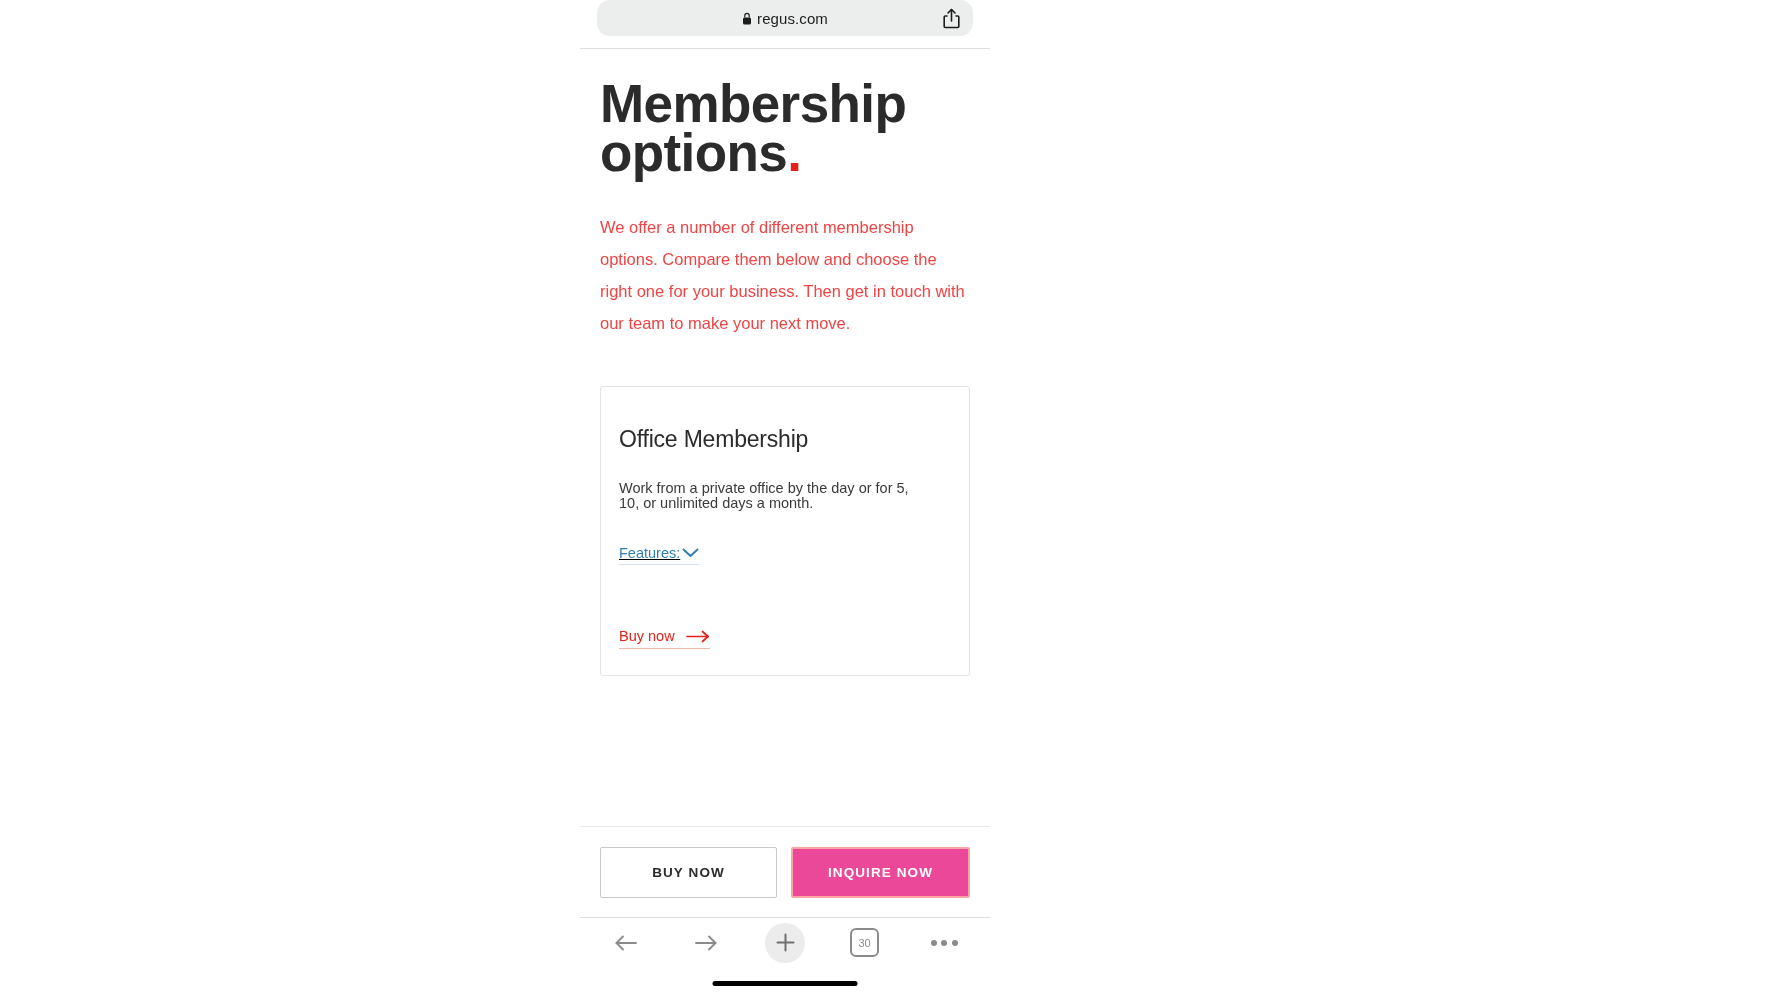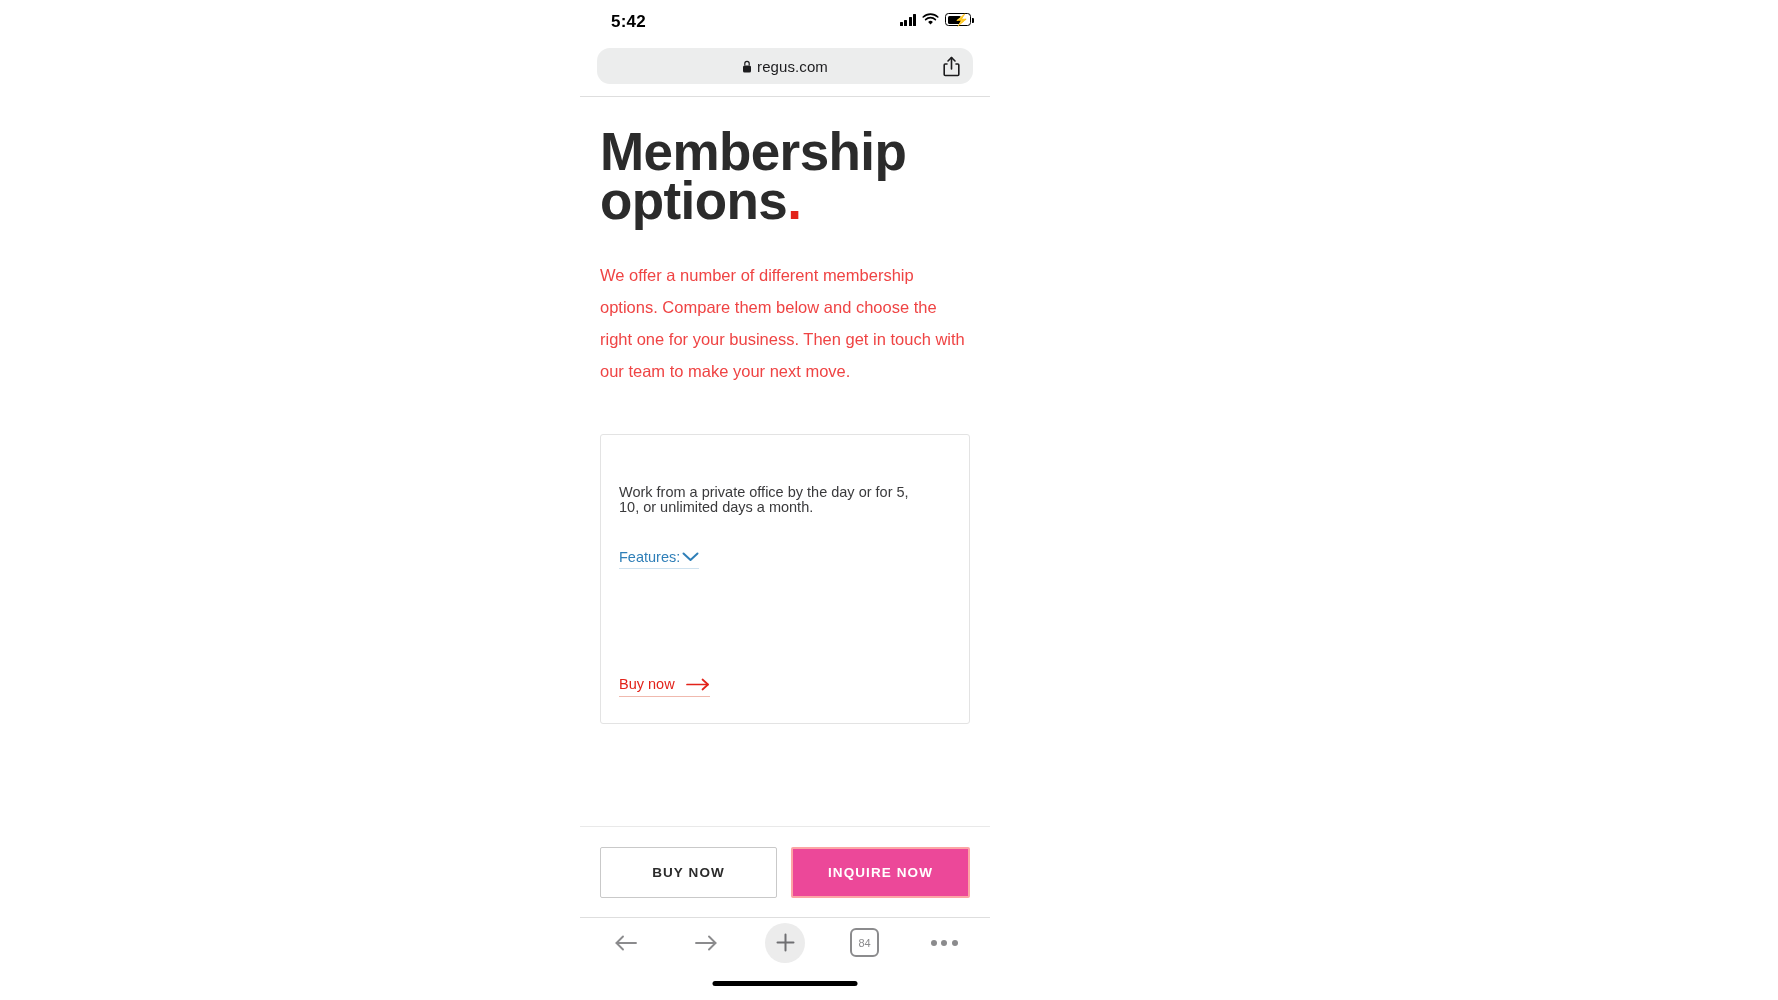--- a/index.html
+++ b/index.html
@@ -178,20 +178,21 @@
     color: #3a3a3c;
     max-width: 300px;
   }
   .features-row {
     margin-top: 34px;
     display: inline-flex;
     align-items: center;
     gap: 2px;
     border-bottom: 1px solid #cfe2ef;
     padding-bottom: 3px;
+    text-decoration: underline;
   }
   .features-label {
     font-size: 14.5px;
     color: #2f7fb8;
   }
   .buy-row {
     position: absolute;
     left: 18px;
     bottom: 26px;
     display: inline-flex;
@@ -309,40 +310,20 @@
     height: 5px;
     border-radius: 3px;
     background: #000;
   }
 </style>
 </head>
 <body>
 
 <div id="phone">
 
-  <div class="status-bar">
-    <div class="status-time">5:42</div>
-    <div class="status-icons">
-      <div class="sig-bars">
-        <i></i>
-          <i></i>
-          <i></i>
-          <i></i>
-      </div>
-      <svg class="wifi-ic" viewBox="0 0 17 13">
-        <path d="M8.5 11.6 L6.1 9.0 a3.4 3.4 0 0 1 4.8 0 Z" fill="#000"></path>
-        <path d="M3.6 6.6 a7 7 0 0 1 9.8 0" stroke="#000" stroke-width="1.6" fill="none" stroke-linecap="round"></path>
-        <path d="M1.2 4.0 a10.6 10.6 0 0 1 14.6 0" stroke="#000" stroke-width="1.6" fill="none" stroke-linecap="round"></path>
-      </svg>
-      <div class="batt">
-        <div class="fill"></div>
-        <div class="bolt">⚡</div>
-      </div>
-    </div>
-  </div>
 
   <div class="url-wrap">
     <div class="url-bar">
       <span class="url-text">
         <svg class="lock-ic" width="10" height="13" viewBox="0 0 10 13">
           <rect x="1" y="5.5" width="8" height="7" rx="1.6" fill="#1c1c1e"></rect>
           <path d="M2.8 5.5 V3.6 a2.2 2.2 0 0 1 4.4 0 V5.5" stroke="#1c1c1e" stroke-width="1.2" fill="none"></path>
         </svg><span>regus.com</span>
       </span>
       <svg class="share-ic" width="17" height="21" viewBox="0 0 17 21">
@@ -352,20 +333,21 @@
       </svg>
     </div>
   </div>
 
   <div class="page">
     <h1 class="page-title"><span>Membership options</span><span class="dot">.</span></h1>
 
     <p class="intro">We offer a number of different membership options. Compare them below and choose the right one for your business. Then get in touch with our team to make your next move.</p>
 
     <div class="card">
+      <h2>Office Membership</h2>
       <p class="desc">Work from a private office by the day or for 5, 10, or unlimited days a month.</p>
 
       <div class="features-row">
         <span class="features-label">Features:</span>
         <svg width="17" height="10" viewBox="0 0 17 10">
           <path d="M1.5 1.5 L8.5 8 L15.5 1.5" stroke="#2f7fb8" stroke-width="2" fill="none" stroke-linecap="round" stroke-linejoin="round"></path>
         </svg>
       </div>
 
       <div class="buy-row">
@@ -397,21 +379,21 @@
       </svg>
     </div>
     <div class="tb-btn">
       <div class="plus-btn">
         <svg width="19" height="19" viewBox="0 0 19 19">
           <path d="M9.5 1.5 V17.5 M1.5 9.5 H17.5" stroke="#6f6f72" stroke-width="2" stroke-linecap="round"></path>
         </svg>
       </div>
     </div>
     <div class="tb-btn">
-      <div class="tabs-count">84</div>
+      <div class="tabs-count">30</div>
     </div>
     <div class="tb-btn">
       <div class="dots">
         <span></span>
           <span></span>
           <span></span>
       </div>
     </div>
   </div>
 

